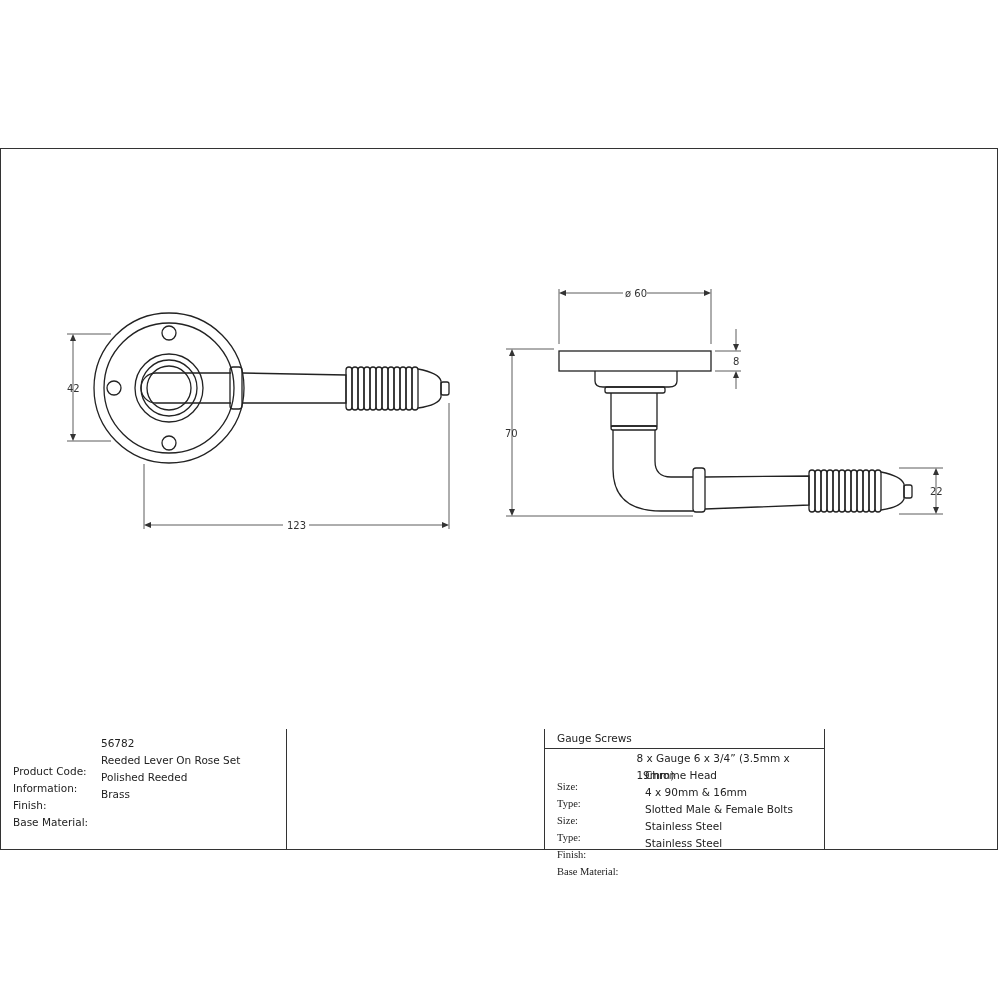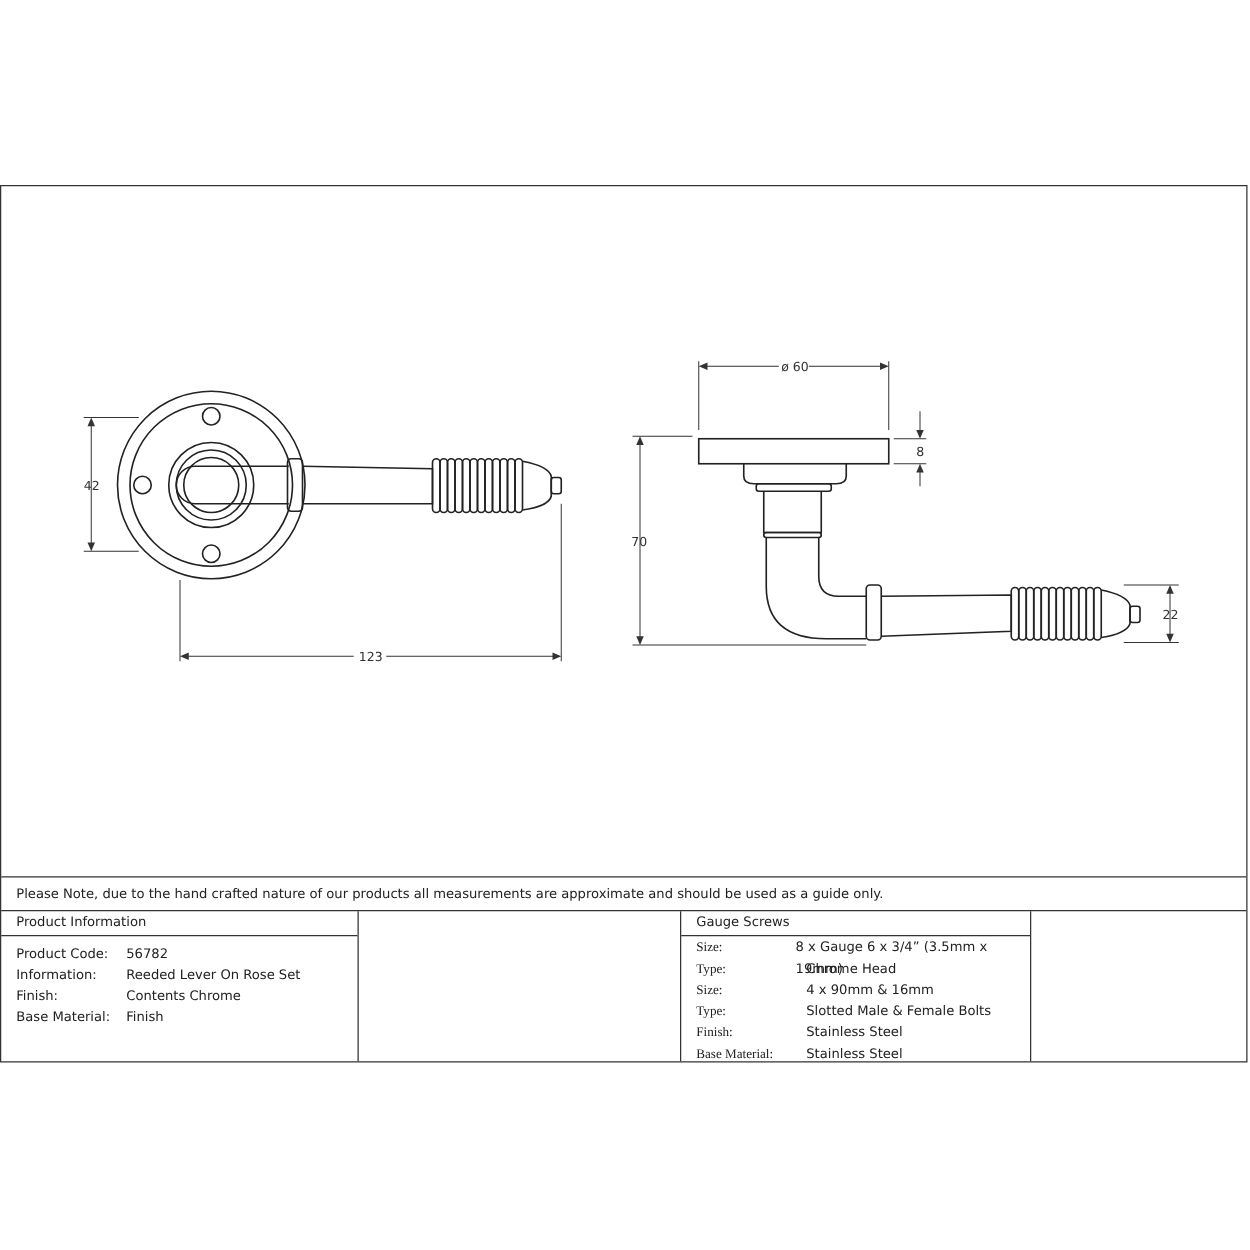--- a/index.html
+++ b/index.html
@@ -5,21 +5,21 @@
   html, body { margin:0; padding:0; background:#fff; }
   body { width:1000px; height:1000px; position:relative; font-family:"DejaVu Sans", sans-serif; color:#222; overflow:hidden; }
   .sheet { position:absolute; left:0; top:148px; width:998px; height:702px; border:1.5px solid #333; box-sizing:border-box; }
   .drawing { position:absolute; left:0; top:0; width:100%; height:552px; }
   .note { position:absolute; left:0; top:552px; width:100%; height:28px; border-top:1.5px solid #333; border-bottom:1.5px solid #333; box-sizing:border-box; font-size:10.5px; padding:7px 12px; }
   .table { position:absolute; left:0; top:580px; width:100%; height:120px; }
   .col { position:absolute; top:0; height:120px; box-sizing:border-box; border-right:1.5px solid #333; font-size:10.5px; }
   .col-head { height:20px; border-bottom:1.5px solid #333; padding:3px 12px; box-sizing:border-box; }
   .rows { padding:6px 12px 0 12px; }
   .row { display:flex; height:17px; line-height:17px; }
-  .k { width:88px; }
+  .k { width:88px;margin-top:28px; }
   .fs .rows { padding-top:1px; }
   .fs .k { width:88px;font-family:Liberation Serif, serif; }
   .logo { position:absolute; left:824px; top:0; width:174px; height:120px; }
   .logo-inner { position:absolute; left:28px; top:30px; width:125px; height:60px; }
   .dim { font-size:10px; fill:#333; font-family:"DejaVu Sans", sans-serif; }
 </style>
 </head>
 <body>
 
 <div class="sheet">
@@ -125,41 +125,39 @@
         <polygon points="935,467 932,474 938,474"></polygon>
         <polygon points="935,513 932,506 938,506"></polygon>
       </g>
       <text class="dim" x="624" y="296">ø 60</text>
       <text class="dim" x="732" y="364">8</text>
       <text class="dim" x="504" y="436">70</text>
       <text class="dim" x="929" y="494">22</text>
     </svg>
   </div>
 
-  <div class="note">Please Note, due to the hand crafted nature of our products all measurements are approximate and should be used as a guide only.</div>
 
   <div class="table">
     <div class="col" style="left:0;width:286px;">
-      <div class="col-head">Product Information</div>
       <div class="rows">
         <div class="row">
             <span class="k">Product Code:</span>
             <span>56782</span>
           </div>
         <div class="row">
             <span class="k">Information:</span>
             <span>Reeded Lever On Rose Set</span>
           </div>
         <div class="row">
             <span class="k">Finish:</span>
-            <span>Contents Chrome</span>
+            <span>Polished Reeded</span>
           </div>
         <div class="row">
             <span class="k">Base Material:</span>
-            <span>Finish</span>
+            <span>Brass</span>
           </div>
       </div>
     </div>
     <div class="col" style="left:286px;width:258px;">
     </div>
     <div class="col fs" style="left:544px;width:280px;">
       <div class="col-head">Gauge Screws</div>
       <div class="rows">
         <div class="row">
             <span class="k">Size:</span>

